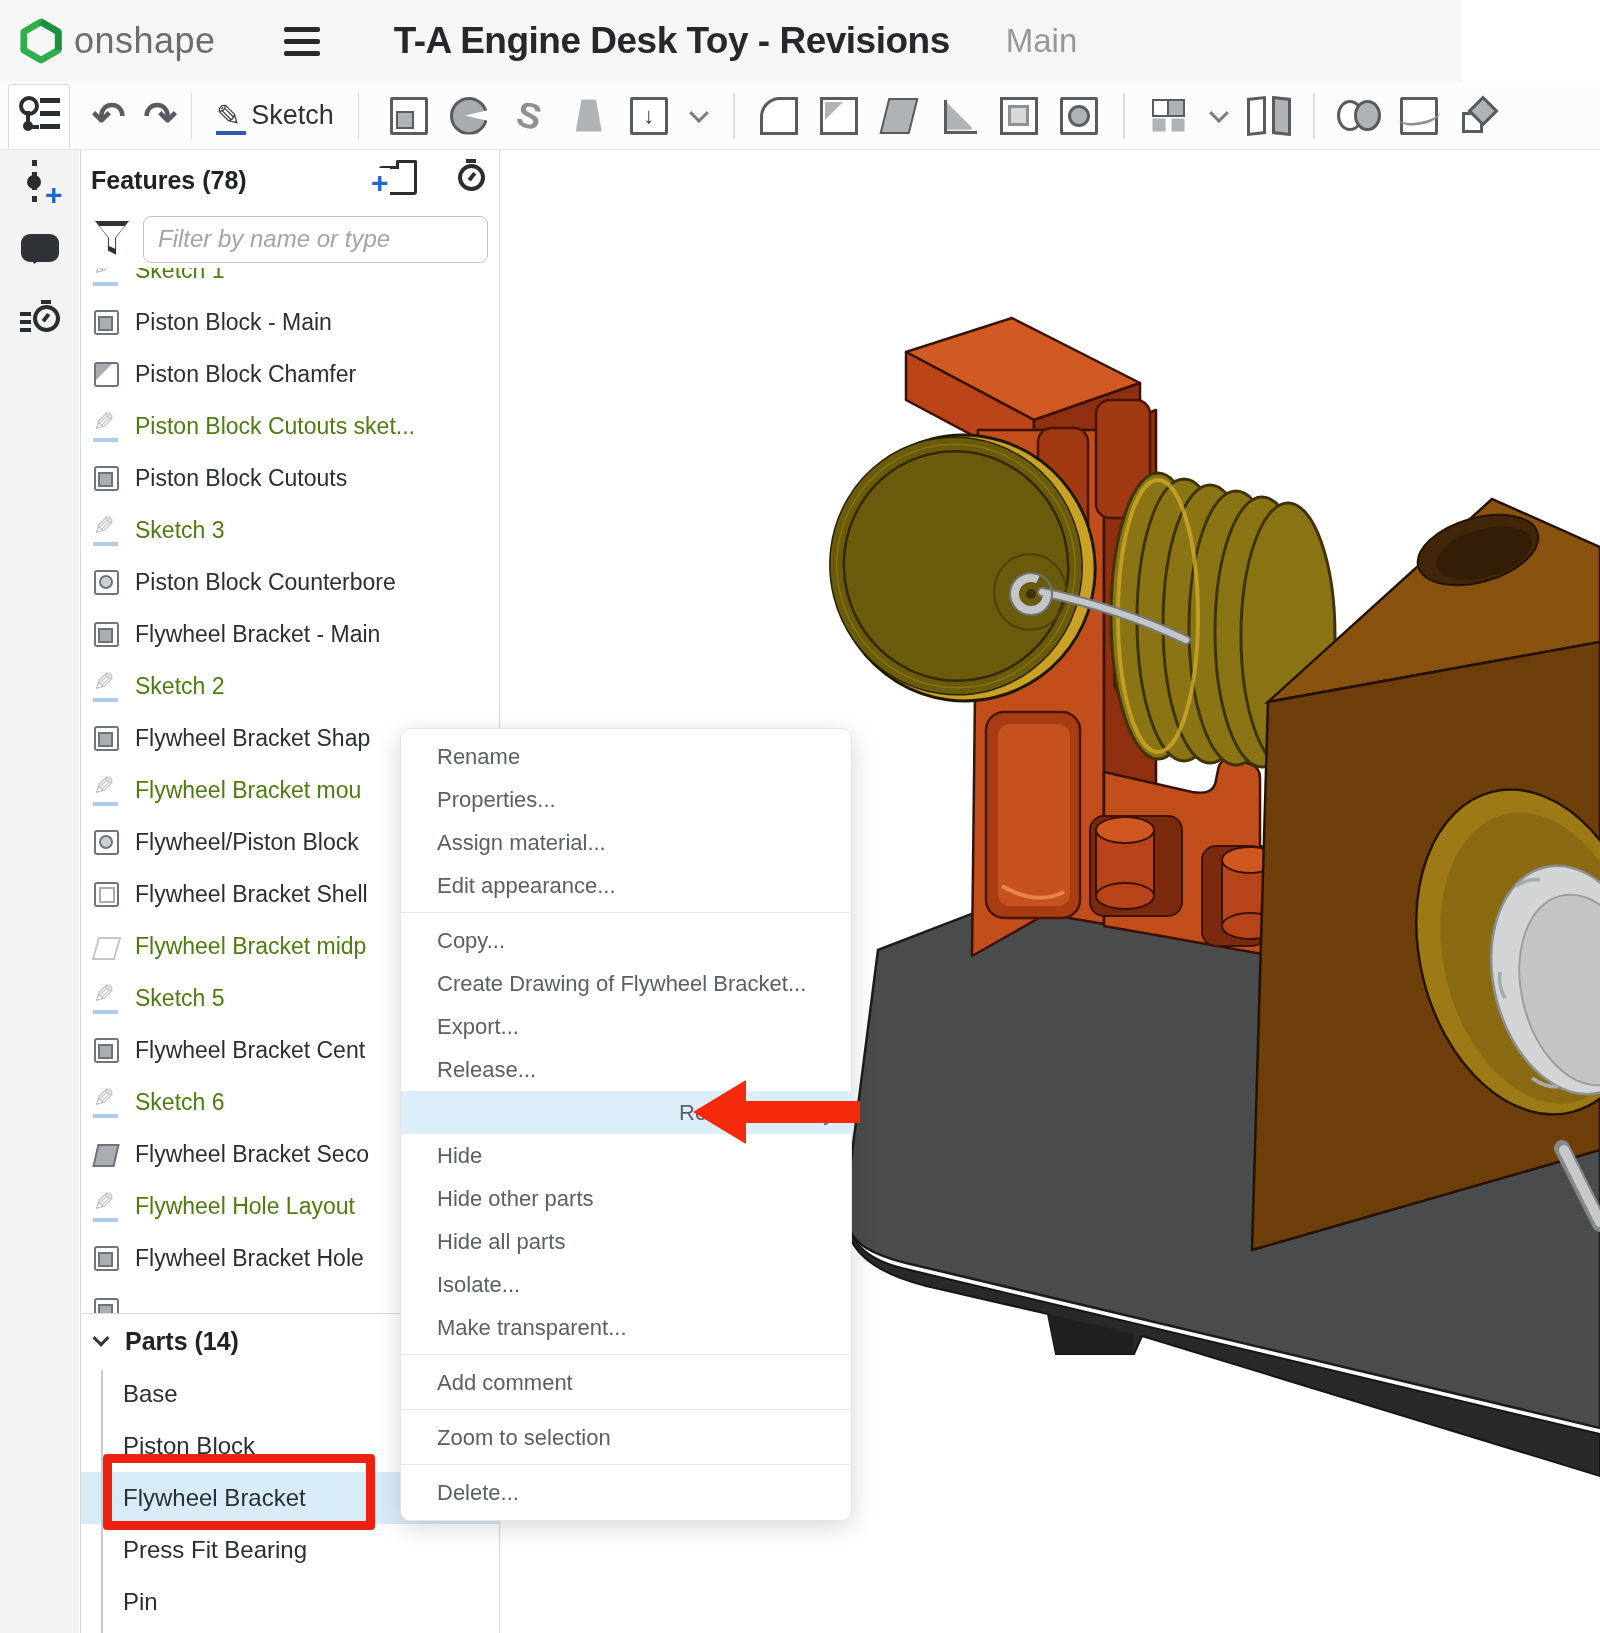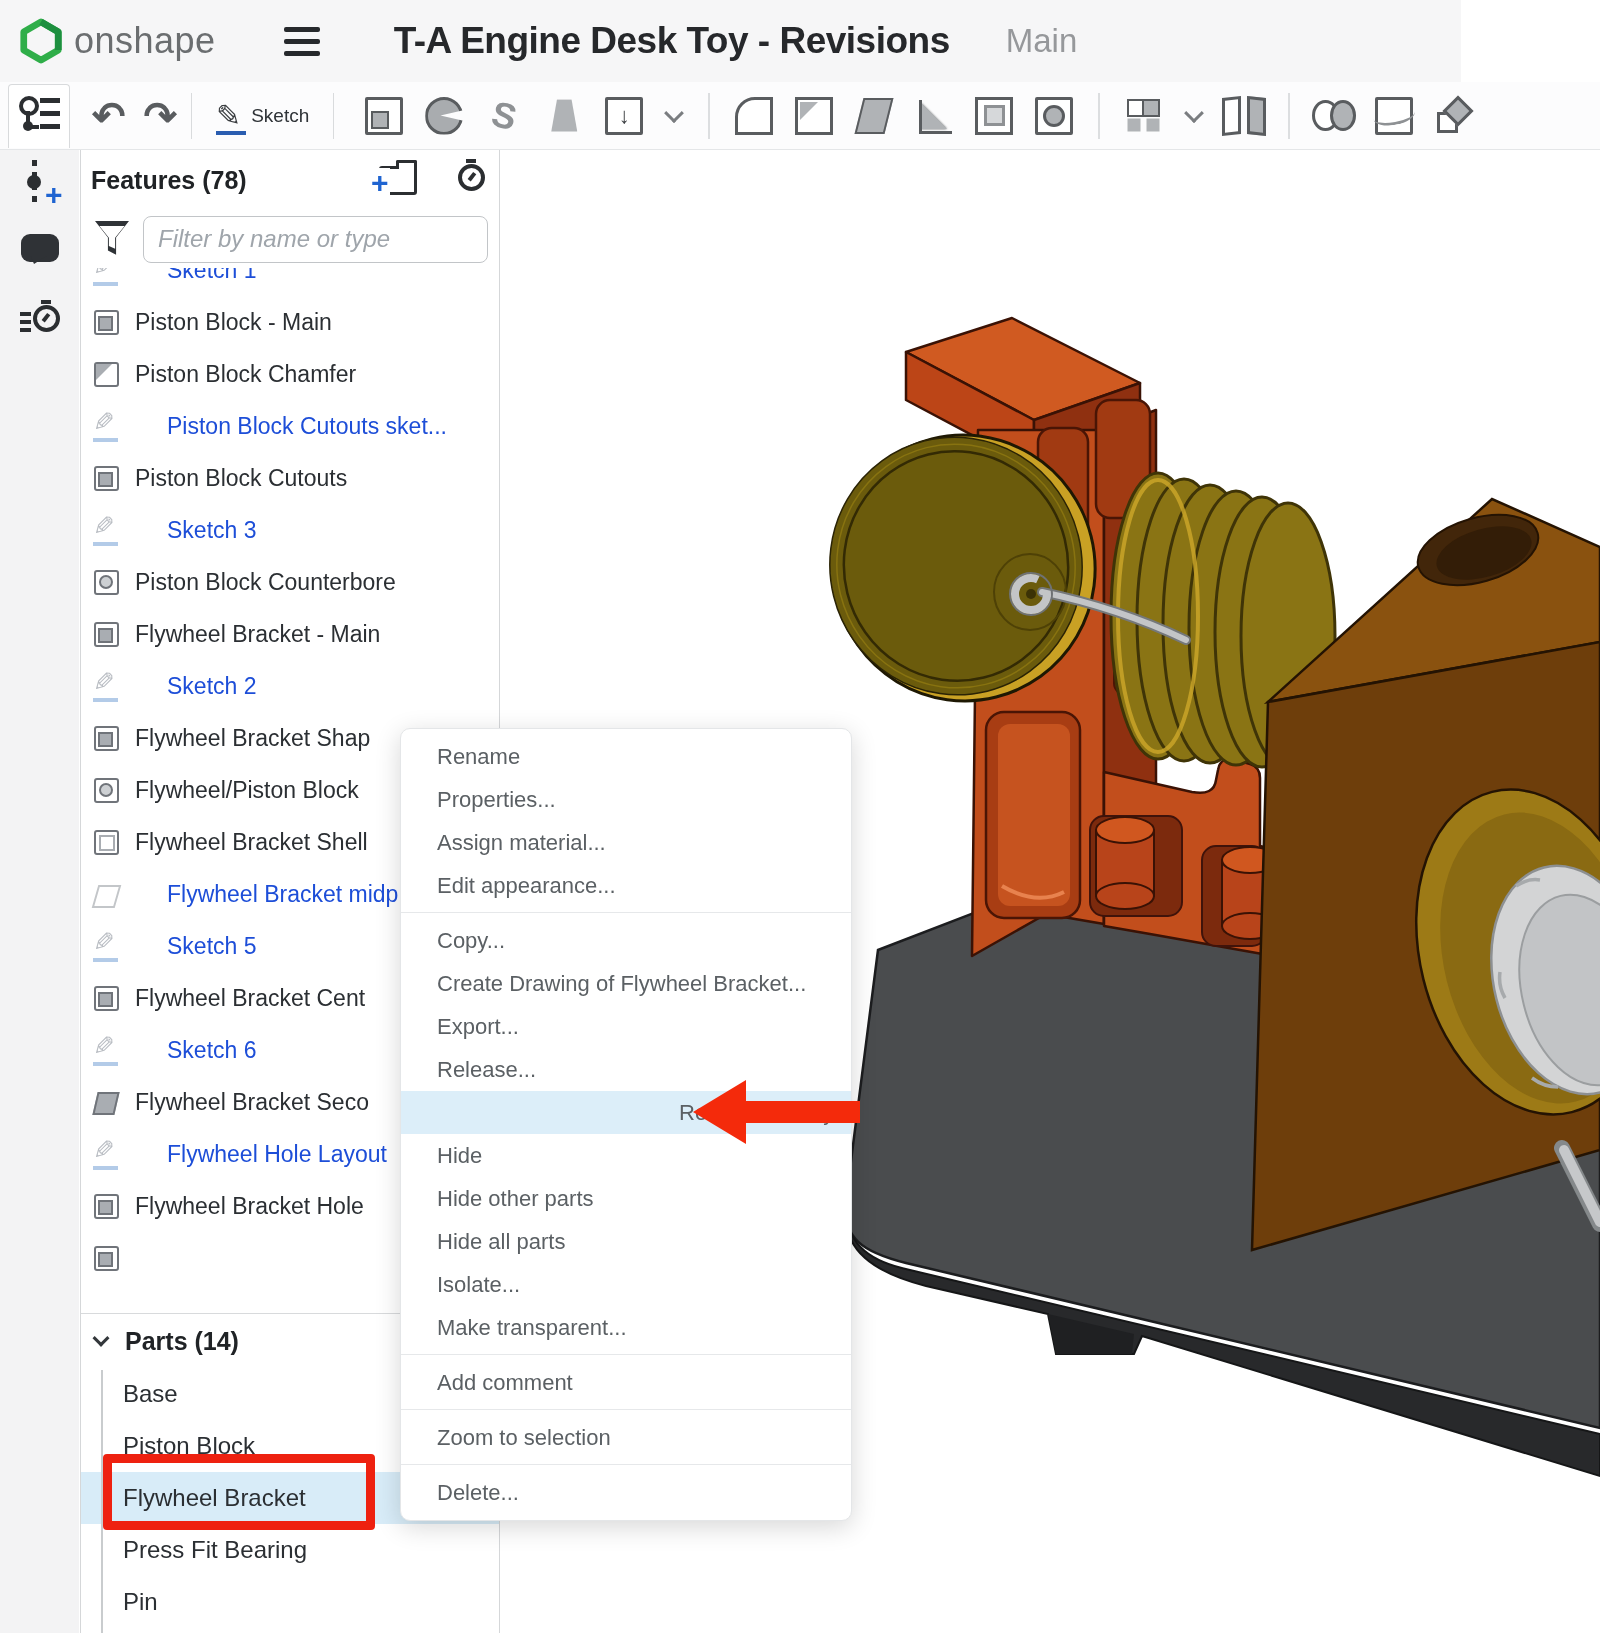--- a/index.html
+++ b/index.html
@@ -19,21 +19,21 @@
 
   
   .toolbar { position:absolute; left:0; top:82px; width:1600px; height:68px; background:#fcfcfd; border-bottom:1px solid #e4e6e8; display:flex; align-items:center; }
   .tree-tab { position:absolute; left:8px; top:2px; width:62px; height:64px; background:#fff; border:1px solid #d8dadc; border-bottom:none; border-radius:4px 4px 0 0; display:flex; align-items:center; justify-content:center; }
   .undo-redo { margin-left:92px; display:flex; align-items:center; gap:18px; }
   .tb-arrow { font-size:40px; color:#595c5f; font-weight:bold; line-height:1; cursor:pointer; }
   .tb-sep { width:1px; height:46px; background:#d9dbdd; margin:0 14px; }
   .sketch-btn { display:flex; align-items:center; gap:10px; cursor:pointer; padding:0 10px; }
   .pencil-glyph { position:relative; font-size:30px; color:#3a3d40; }
   .pencil-glyph i { position:absolute; left:0; bottom:-2px; width:30px; height:4px; background:#2a5db0; }
-  .sketch-label { font-size:19px; color:#2f3337; }
+  .sketch-label { font-size:27px; color:#2f3337; }
   .tb-items { display:flex; align-items:center; gap:16px; margin-left:14px; overflow:hidden; }
 
   .ti { width:44px; height:44px; position:relative; display:flex; align-items:center; justify-content:center; flex:0 0 auto; cursor:pointer; }
   .ti-div { width:2px; height:46px; background:#dcdee0; margin:0 6px; cursor:default; }
   .ti-chev { width:24px; }
   .ti-chev::before { content:""; width:11px; height:11px; border-right:3.5px solid #7a7d80; border-bottom:3.5px solid #7a7d80; transform:rotate(45deg) translate(-2px,-2px); }
   .ti-extrude::before, .ti-thicken::before, .ti-hole::before, .ti-split::before { content:""; width:32px; height:32px; border:3px solid #595c5f; background:#fff; border-radius:2px; }
   .ti-extrude::after { content:""; position:absolute; left:9px; bottom:9px; width:14px; height:14px; background:#b0b3b6; border:2.5px solid #595c5f; }
   .ti-revolve::before { content:""; width:32px; height:32px; border-radius:50%; background:#a9acaf; border:3px solid #595c5f; clip-path:polygon(0 0,100% 0,100% 36%,40% 50%,100% 64%,100% 100%,0 100%); }
   .ti-sweep::before { content:"S"; font-size:36px; font-weight:bold; color:#8e9194; transform:rotate(14deg); }
@@ -93,21 +93,21 @@
   .ic-funnel { position:relative; width:34px; height:36px; margin-right:14px; flex:0 0 34px; cursor:pointer; }
   .ic-funnel .f-out { position:absolute; inset:0; background:#2f3337; clip-path:polygon(0 0,100% 0,62% 46%,62% 94%,38% 82%,38% 46%); }
   .ic-funnel .f-in { position:absolute; left:4px; top:4.5px; width:26px; height:27px; background:#fff; clip-path:polygon(0 0,100% 0,62% 45%,62% 86%,38% 76%,38% 45%); }
   .filter-input { flex:1; height:47px; border:1.5px solid #c2c5c8; border-radius:8px; font-family:"Liberation Sans",sans-serif; font-style:italic; font-size:24px; color:#565b60; padding:0 14px; background:#fff; }
   .filter-input::placeholder { color:#9fa5ab; }
 
   .f-list { position:absolute; left:0; top:118px; width:418px; height:1045px; overflow:hidden; }
   .f-row { display:flex; align-items:center; height:52px; padding-left:12px; white-space:nowrap; cursor:pointer; }
   .f-row.clip-top { margin-top:-24px; }
   .f-label { font-size:23px; color:#2b2f33; }
-  .f-row.grayed .f-label { color:#1d4ed8;margin-left:32px; }
+  .f-row.grayed .f-label { color:#4d7c0f; }
 
   .fi { width:27px; height:27px; position:relative; flex:0 0 27px; margin-right:15px; }
   .fi-extrude::before { content:""; position:absolute; inset:1px; border:2.5px solid #70747a; background:#fff; border-radius:3px; }
   .fi-extrude::after { content:""; position:absolute; left:5px; bottom:5px; width:11px; height:11px; background:#a9adb2; border:2px solid #70747a; }
   .fi-chamfer::before { content:""; position:absolute; inset:1px; border:2.5px solid #70747a; background:#fff; border-radius:3px 3px 3px 3px; }
   .fi-chamfer::after { content:""; position:absolute; left:3px; top:3px; border:8px solid transparent; border-top-color:#a9adb2; border-left-color:#a9adb2; }
   .fi-sketch::before { content:"\270E"; position:absolute; left:0; top:-6px; font-size:26px; color:#b9bdc3; transform:scaleX(-1); }
   .fi-sketch::after { content:""; position:absolute; left:0; bottom:-2px; width:25px; height:3.5px; background:#b3cbe8; }
   .fi-hole::before { content:""; position:absolute; inset:1px; border:2.5px solid #70747a; background:#fff; border-radius:3px; }
   .fi-hole::after { content:""; position:absolute; left:6px; top:6px; width:10px; height:10px; border:2.5px solid #70747a; border-radius:50%; background:#cdd0d3; }
@@ -367,20 +367,24 @@
         <div class="f-row grayed">
           <span class="fi fi-sketch"></span>
           <span class="f-label">Sketch 2</span>
         </div>
 
         <div class="f-row">
           <span class="fi fi-extrude"></span>
           <span class="f-label">Flywheel Bracket Shap</span>
         </div>
 
+        <div class="f-row grayed">
+          <span class="fi fi-sketch"></span>
+          <span class="f-label">Flywheel Bracket mou</span>
+        </div>
 
         <div class="f-row">
           <span class="fi fi-hole"></span>
           <span class="f-label">Flywheel/Piston Block</span>
         </div>
 
         <div class="f-row">
           <span class="fi fi-shell"></span>
           <span class="f-label">Flywheel Bracket Shell</span>
         </div>

